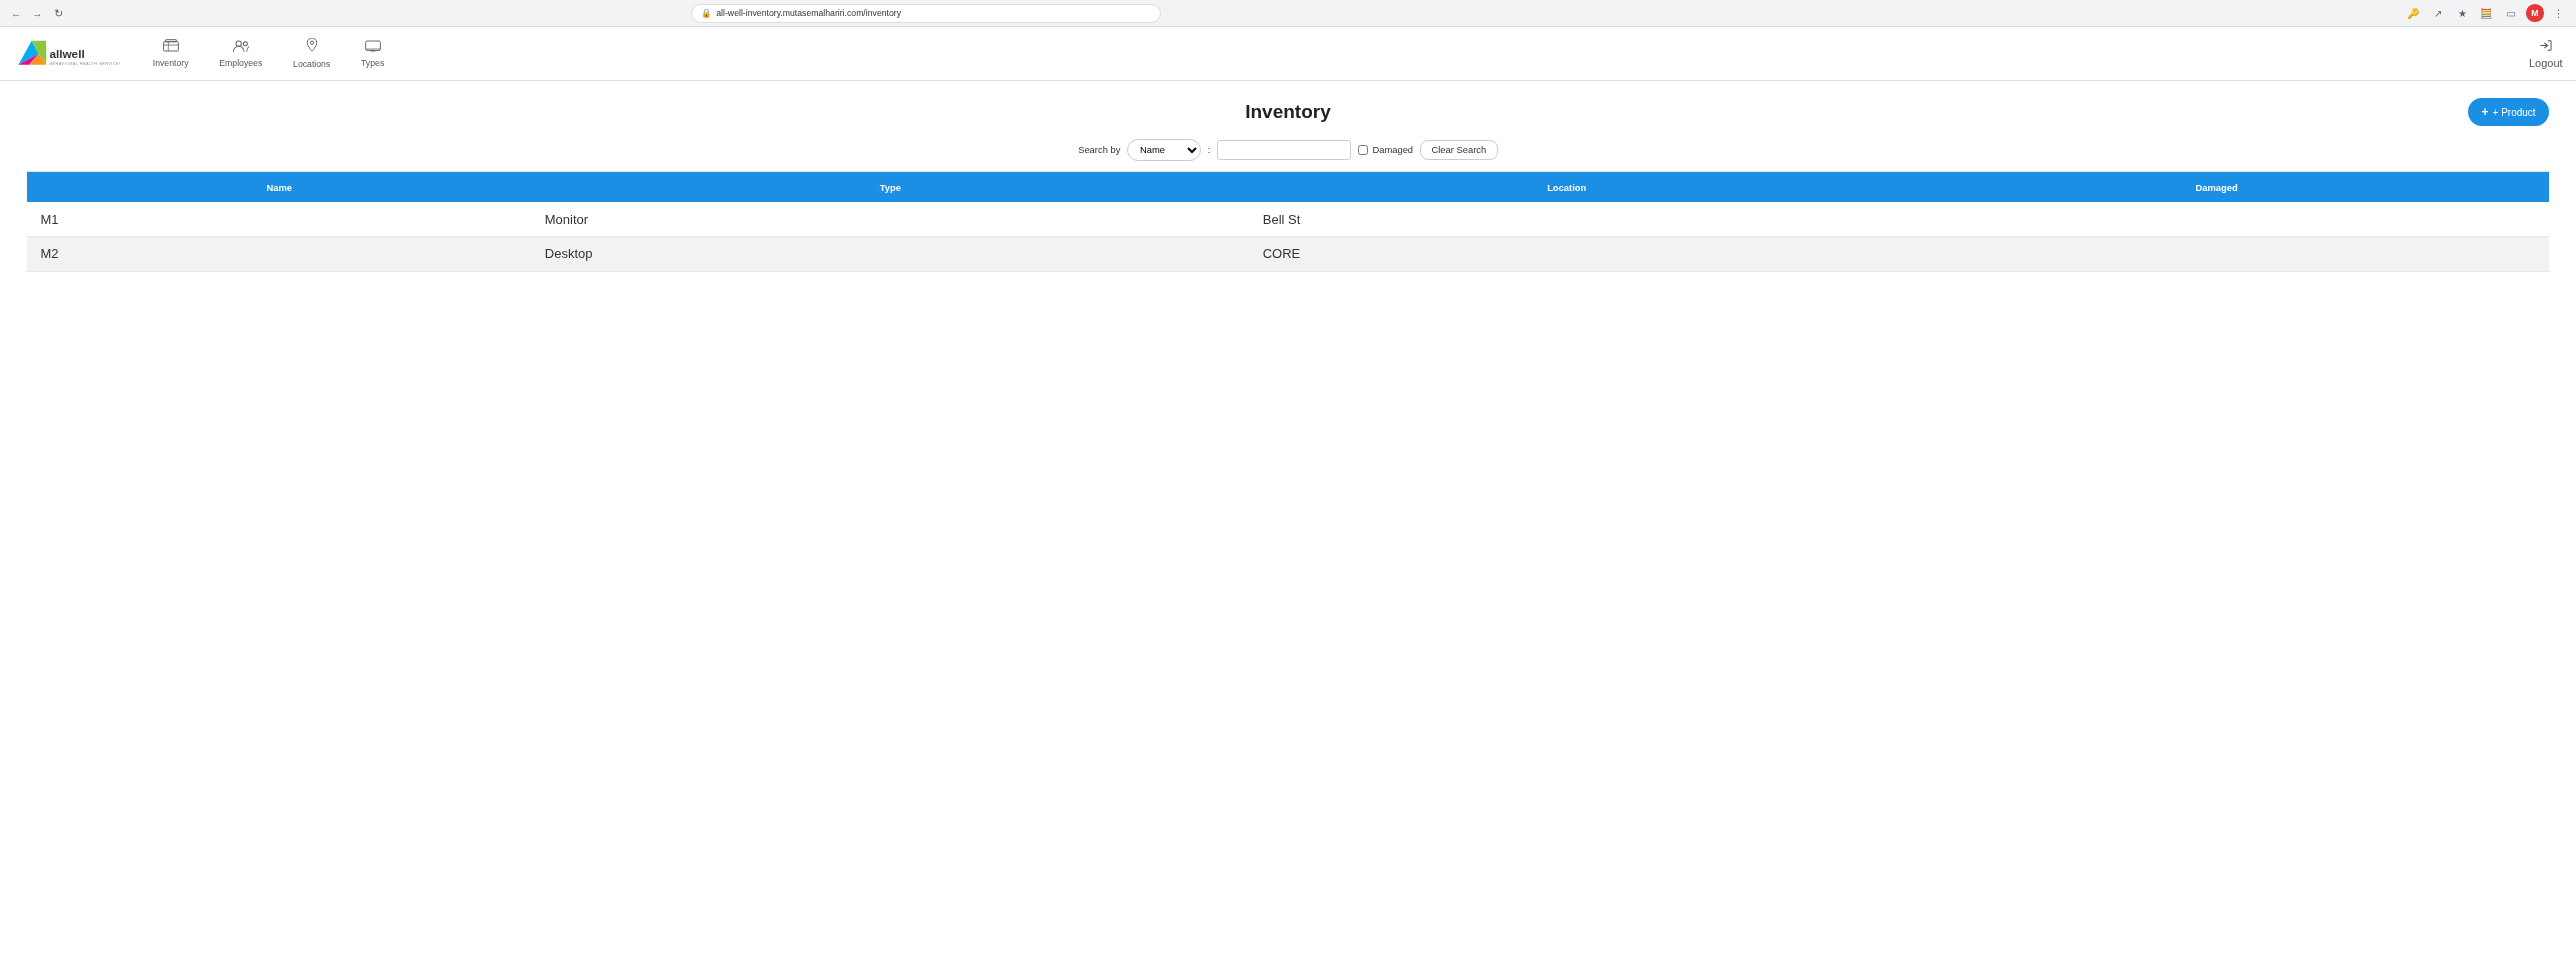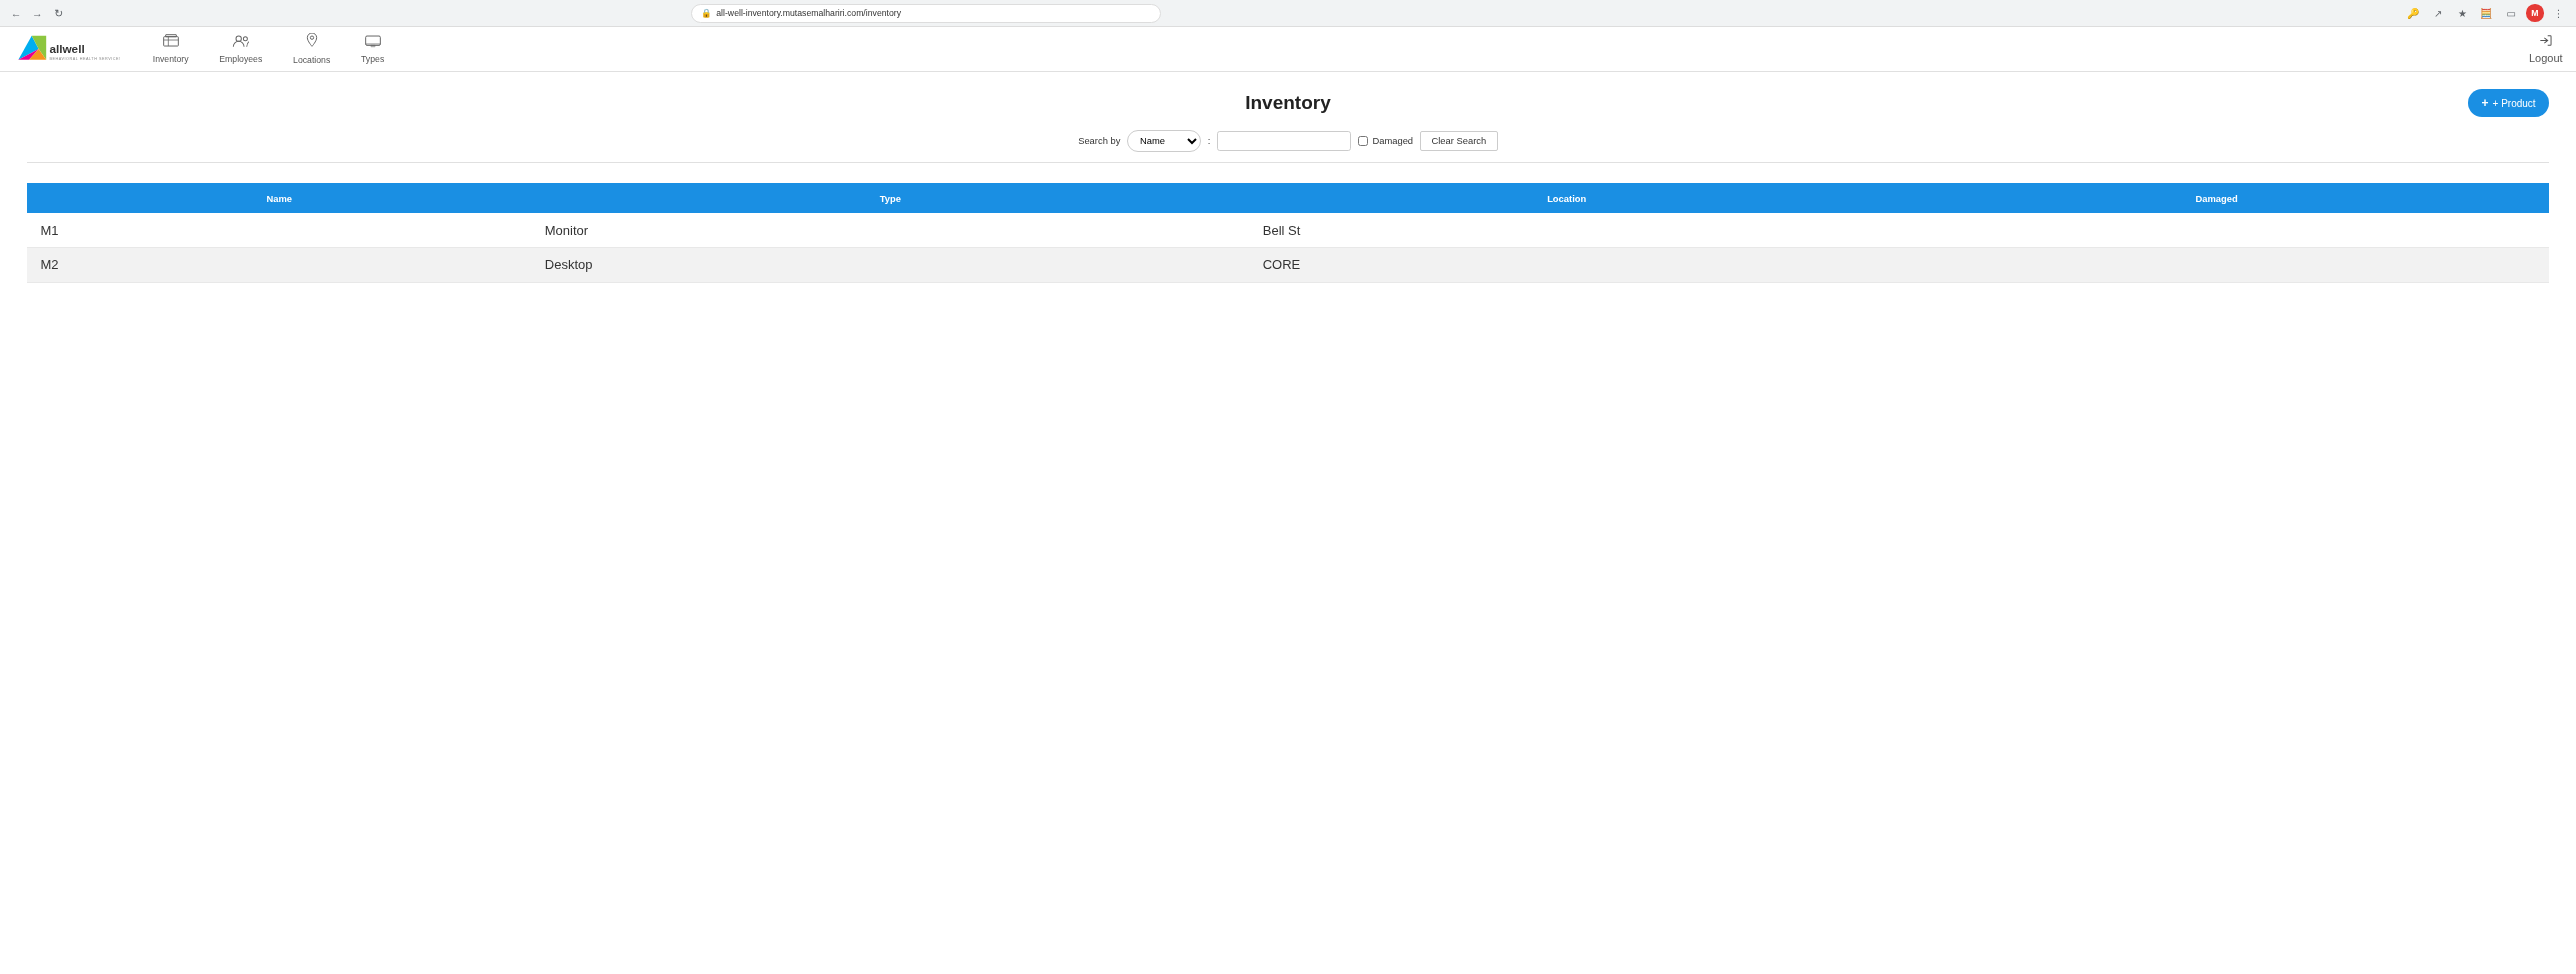--- a/index.html
+++ b/index.html
@@ -51,21 +51,21 @@
       display: flex; align-items: center; justify-content: center;
       font-size: 8.7px; font-weight: bold;
     }
     .lock-icon { color: #5f6368; font-size: 8.7px; }
 
     
     .app-header {
       display: flex;
       align-items: center;
       padding: 0 13.4px;
-      height: 45px;
+      height: 54px;
       border-bottom: 0.7px solid #e0e0e0;
       background: #fff;
       position: relative;
     }
     .logo-area {
       display: flex; align-items: center; margin-right: 27px;
     }
     .logo-svg { width: 107px; height: 40px; }
     .nav-items {
       display: flex; align-items: center; gap: 20px;
@@ -101,21 +101,21 @@
       background: #1a8fe3; color: #fff;
       border: none; border-radius: 16px;
       padding: 6.7px 13.4px; font-size: 10px;
       cursor: pointer; display: flex; align-items: center; gap: 4px;
       font-weight: 500;
     }
 
     
     .search-row {
       display: flex; align-items: center; justify-content: center;
-      gap: 6.7px; margin-bottom: 20px;
+      gap: 6.7px; margin-bottom: 0;
       padding-bottom: 10.7px;
       border-bottom: 0.7px solid #e0e0e0;
     }
     .search-label { font-size: 9.4px; color: #333; }
     .search-select {
       border: 0.7px solid #ccc; border-radius: 13.4px;
       padding: 3.4px 8px; font-size: 9.4px; background: #fff;
       cursor: pointer; outline: none;
     }
     .search-colon { font-size: 9.4px; color: #333; }
@@ -123,21 +123,21 @@
       border: 0.7px solid #ccc; border-radius: 2.7px;
       padding: 3.4px 6.7px; font-size: 9.4px;
       width: 134px; outline: none;
     }
     .damaged-checkbox-label {
       display: flex; align-items: center; gap: 4px;
       font-size: 9.4px; color: #333; cursor: pointer;
     }
     .damaged-checkbox { width: 10.7px; height: 10.7px; cursor: pointer; }
     .clear-search-btn {
-      border: 0.7px solid #ccc; border-radius: 2px;
+      border: 0.7px solid #ccc; border-radius: 8px;
       background: #fff; padding: 3.4px 10.7px;
       font-size: 9.4px; cursor: pointer; color: #333;
     }
 
     
     .inventory-table {
       width: 100%;
       border-collapse: collapse;
     }
     .inventory-table thead tr {

